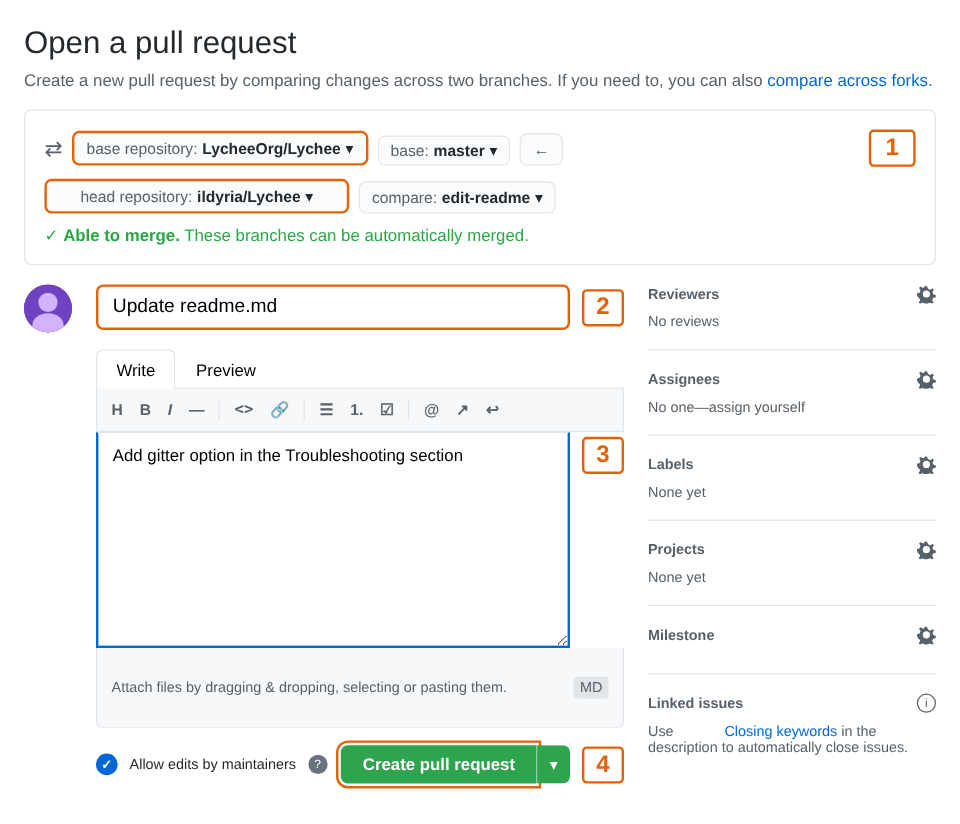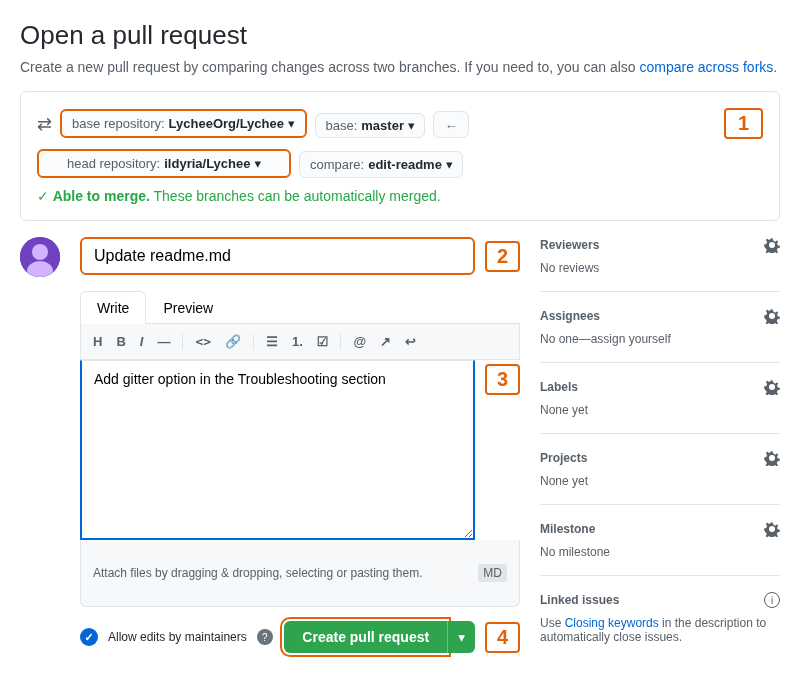--- a/index.html
+++ b/index.html
@@ -46,21 +46,21 @@
     .sidebar-section { border-bottom: 1px solid #e1e4e8; padding: 16px 0; }
     .sidebar-section:first-child { padding-top: 0; }
     .sidebar-header { display: flex; align-items: center; justify-content: space-between; margin-bottom: 8px; }
     .sidebar-title { font-size: 12px; font-weight: 600; color: #586069; text-transform: none; }
     .sidebar-value { font-size: 12px; color: #586069; }
 
     .linked-issues-section { padding-top: 16px; }
     .linked-header { display: flex; align-items: center; justify-content: space-between; margin-bottom: 8px; }
     .info-icon { width: 16px; height: 16px; border-radius: 50%; border: 1px solid #586069; color: #586069; font-size: 10px; display: flex; align-items: center; justify-content: center; }
     .linked-text { font-size: 12px; color: #586069; }
-    .linked-text a { color: #0366d6; text-decoration: none; }
+    .linked-text a { color: #0366d6; text-decoration: none; margin-left: 39px; }
 
     .red-border-box { border: 2px solid #e36209 !important; }
 
     .gear-svg { width: 16px; height: 16px; fill: #586069; cursor: pointer; }
   </style>
 </head>
 <body>
 
 <h1 class="page-title">Open a pull request</h1>
 <p class="page-subtitle">
@@ -213,21 +213,20 @@
       <div class="sidebar-value">None yet</div>
     </div>
 
     <div class="sidebar-section">
       <div class="sidebar-header">
         <span class="sidebar-title">Milestone</span>
         <svg class="gear-svg" viewBox="0 0 16 16">
             <path d="M7.429 1.525a6.593 6.593 0 011.142 0c.036.003.108.036.137.146l.289 1.105c.147.56.55.967.997 1.189.174.086.341.18.502.28.438.27.97.201 1.367-.11l.894-.725c.093-.076.198-.065.253-.028.44.304.842.659 1.199 1.066.049.056.05.159-.005.241l-.732 1.023c-.326.455-.38 1.005-.176 1.501.04.097.077.197.111.298.176.524.586.919 1.124 1.019l1.116.207c.11.02.155.089.164.122.04.165.04.334.04.502a6.54 6.54 0 01-.16 1.401c-.03.109-.104.139-.14.142l-1.128.107c-.553.052-.985.43-1.143.955-.059.197-.129.387-.208.57-.246.575-.18 1.127.134 1.532l.704.926c.069.091.066.195.015.254a7.147 7.147 0 01-1.109 1.099c-.057.042-.167.036-.242-.028l-.894-.725c-.397-.322-.93-.394-1.367-.113a5.078 5.078 0 01-.502.28c-.447.222-.85.629-.997 1.189l-.289 1.105c-.029.11-.101.143-.137.146a6.613 6.613 0 01-1.142 0c-.036-.003-.108-.036-.137-.146l-.289-1.105c-.147-.56-.55-.967-.997-1.189a4.502 4.502 0 01-.501-.28c-.438-.27-.97-.201-1.368.11l-.894.726c-.093.075-.198.064-.253.027a7.143 7.143 0 01-1.199-1.066c-.049-.057-.049-.16.005-.242l.732-1.022c.326-.455.38-1.006.176-1.501a5.604 5.604 0 01-.111-.299c-.176-.523-.586-.918-1.124-1.018L.39 9.49c-.11-.02-.155-.088-.164-.121a6.512 6.512 0 010-1.903c.029-.11.103-.14.14-.142l1.128-.107c.553-.052.985-.43 1.143-.955.059-.197.129-.387.208-.57.246-.575.18-1.127-.134-1.532L2.007 3.13c-.069-.092-.066-.195-.015-.254a7.147 7.147 0 011.109-1.099c.057-.042.167-.036.242.028l.894.726c.397.321.93.393 1.368.112.16-.1.327-.194.501-.28.447-.222.85-.629.997-1.189l.289-1.105c.029-.11.101-.143.137-.146zM8 11a3 3 0 100-6 3 3 0 000 6z"></path>
           </svg>
       </div>
-      <div class="sidebar-value">No milestone</div>
     </div>
 
     <div class="linked-issues-section">
       <div class="linked-header">
         <span class="sidebar-title">Linked issues</span>
         <div class="info-icon">i</div>
       </div>
       <p class="linked-text">
         <span>Use</span>
         <a href="#">Closing keywords</a>

